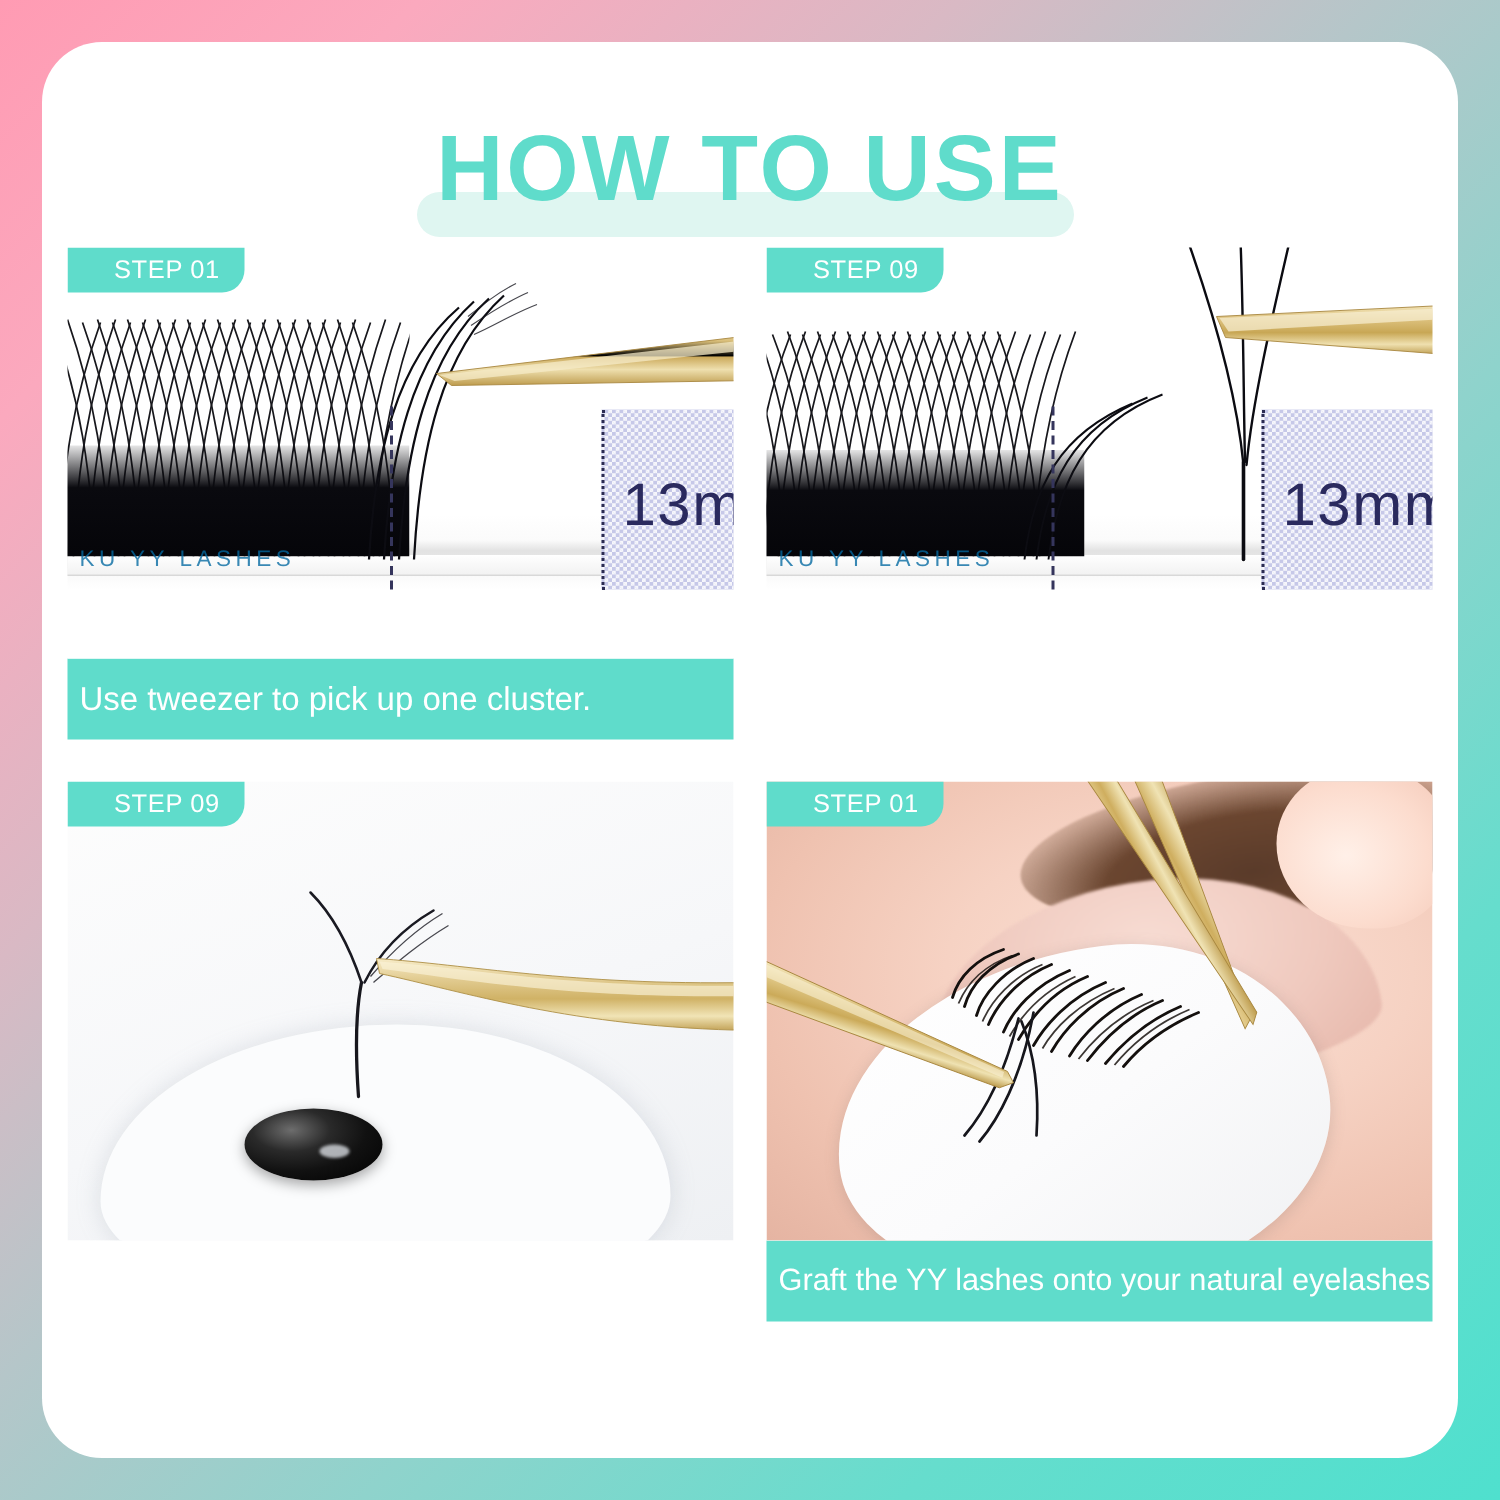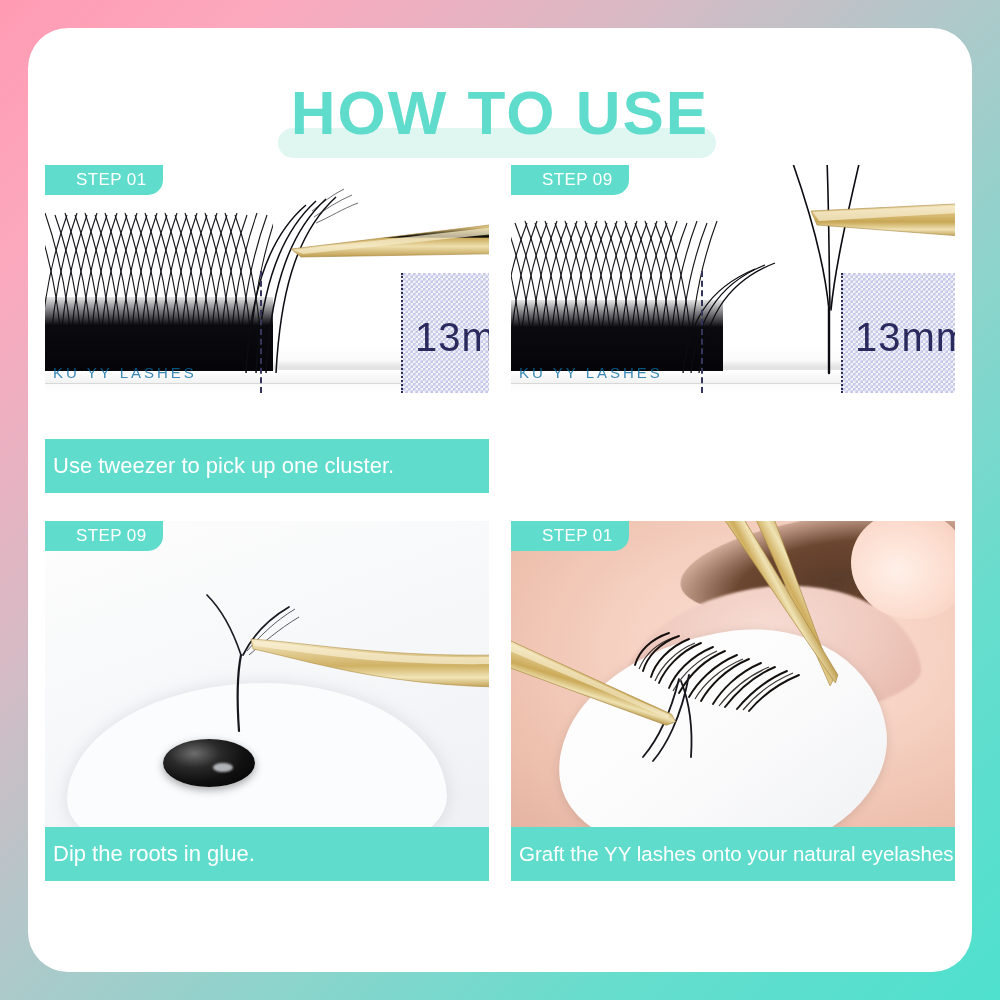--- a/index.html
+++ b/index.html
@@ -524,21 +524,20 @@
                     <stop offset="100%" stop-color="#C3A358"></stop>
                   </linearGradient>
                 </defs>
                 <path d="M0 6 C 60 10, 130 24, 248 22 L 250 54 C 130 52, 58 28, 2 16 Z" fill="url(#g3)" stroke="#AE8E45" stroke-width="0.6"></path>
                 <path d="M2 8 C 60 12, 130 26, 246 24 L 246 31 C 130 33, 58 20, 4 13 Z" fill="#FAF2D8" opacity="0.65"></path>
               </svg>
             </div>
           </div>
           <div class="badge">STEP 09</div>
         </div>
-        <div class="caption">Dip the roots in glue.</div>
       </div>
 
       <div class="step tall">
         <div class="photo">
           <div class="eye-scene">
             <div class="brow"></div>
             <div class="eyelid"></div>
             <div class="finger"></div>
             <div class="eyepatch"></div>
 

